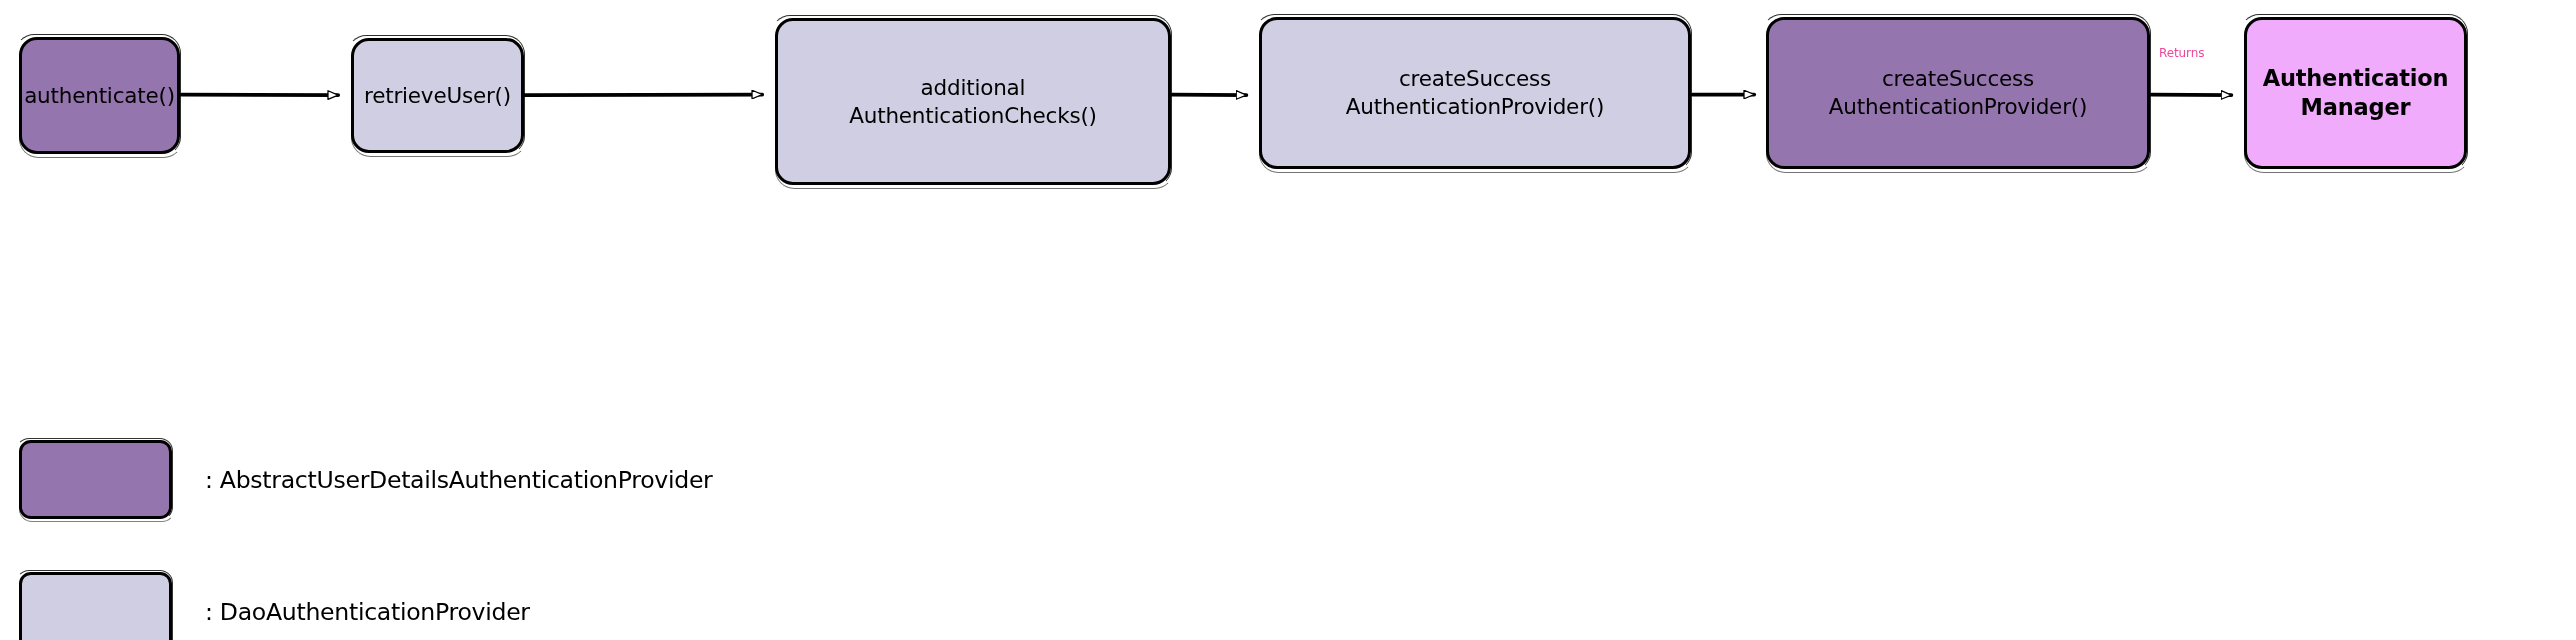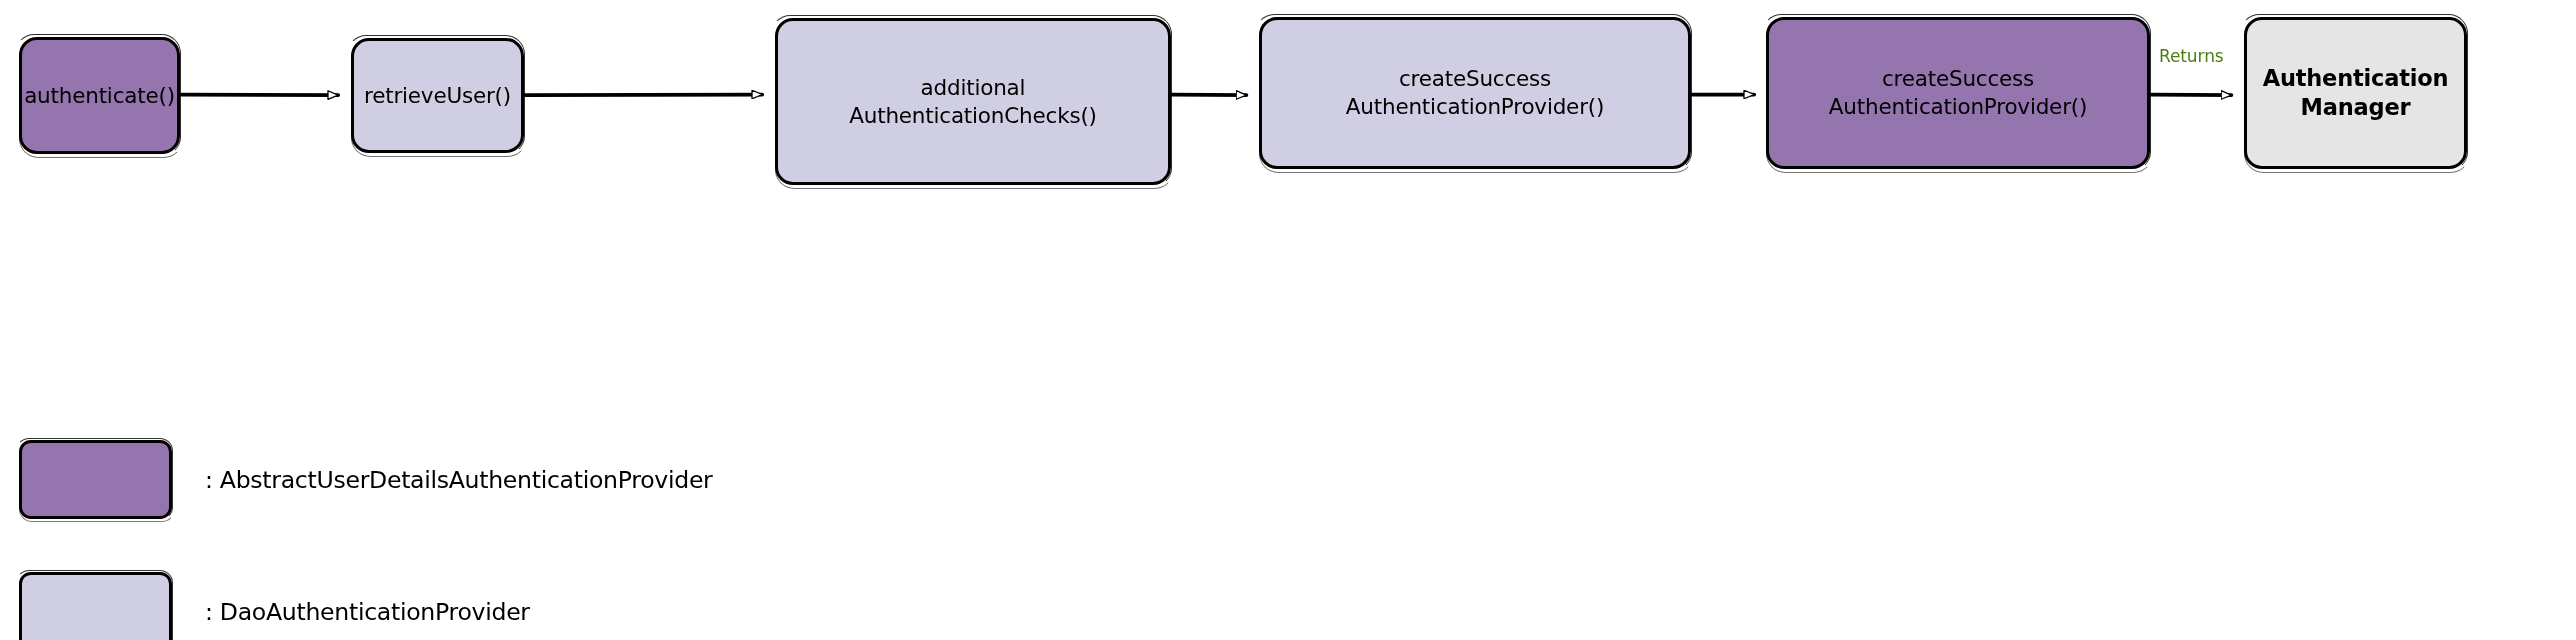--- a/index.html
+++ b/index.html
@@ -39,21 +39,21 @@
     font-family: "DejaVu Sans", sans-serif;
   }
   .node .node-label {
     display: block;
     white-space: pre-line;
     padding: 0 7.5px;
   }
 
   .fill-purple   { background: #9575ad; }
   .fill-lavender { background: #d0cee2; }
-  .fill-pink     { background: #e5e5e5; }
+  .fill-pink     { background: #f0abfc; }
 
   
   .node::before {
     content: "";
     position: absolute;
     left: -7px;
     top: -5.9px;
     right: -4.3px;
     bottom: -4.8px;
     border-radius: 19.3px;
@@ -131,22 +131,22 @@
     font-size: 23.6px;
     color: #000000;
     white-space: nowrap;
     letter-spacing: -0.3px;
     font-family: "DejaVu Sans", sans-serif;
   }
 
   
   .edge-label {
     position: absolute;
-    font-size: 17px;
-    color: #4d7c0f;
+    font-size: 12px;
+    color: #ec4899;
     white-space: nowrap;
     letter-spacing: -0.1px;
     font-family: "DejaVu Sans", sans-serif;
   }
   #edge-label-returns { left:2159px; top:46px; }
 
   svg.edges {
     position: absolute;
     left: 0;
     top: 0;

